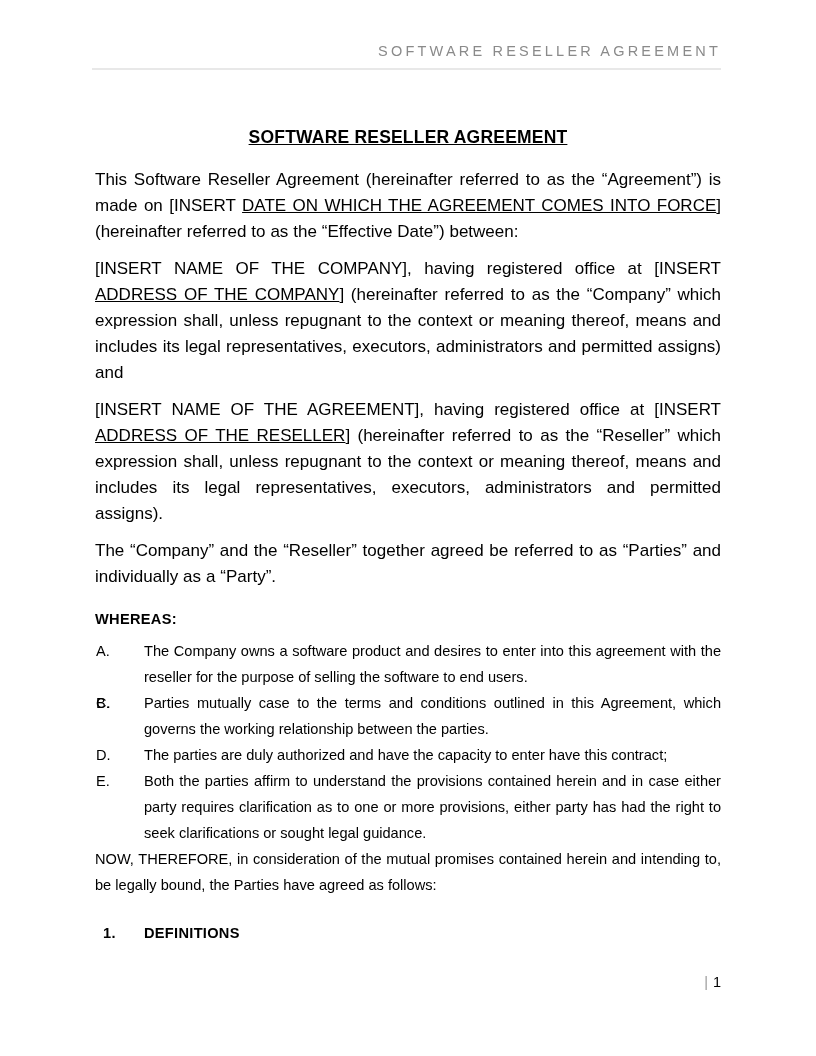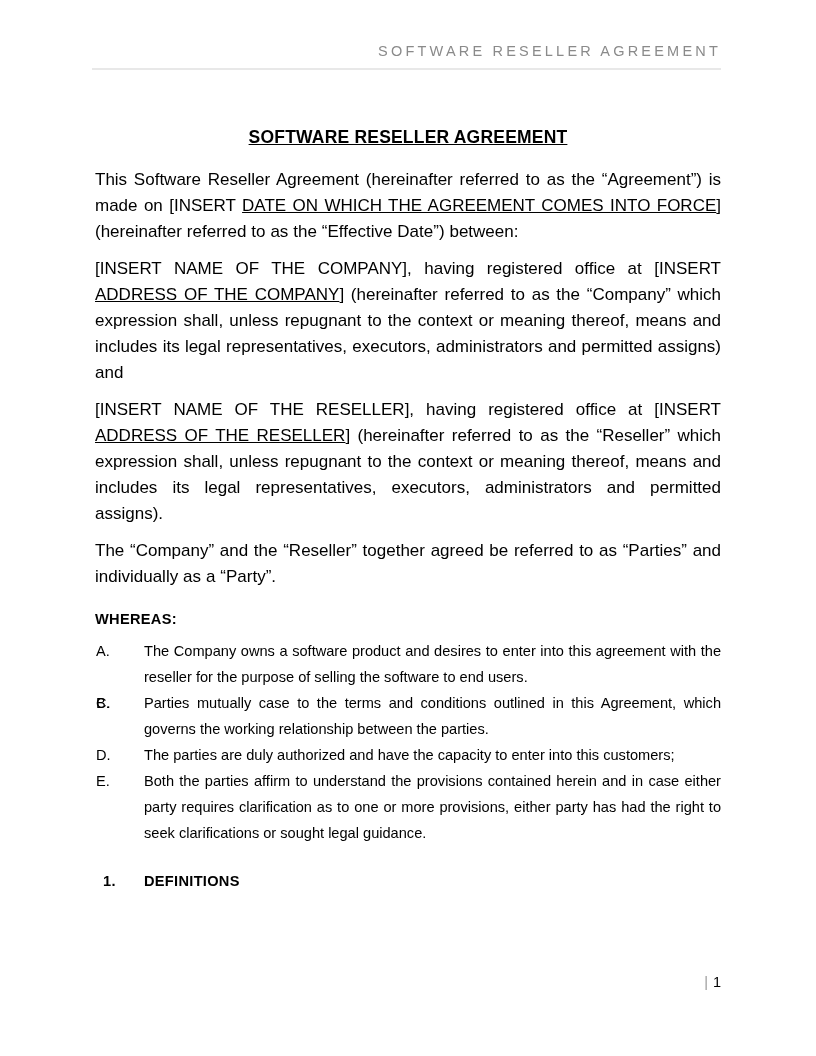--- a/index.html
+++ b/index.html
@@ -162,48 +162,49 @@
   <div class="header-rule"></div>
 
   <div class="content">
 
     <h1 class="doc-title"><span class="u">SOFTWARE RESELLER AGREEMENT</span></h1>
 
     <p class="para"><span>This Software Reseller Agreement (hereinafter referred to as the “Agreement”) is made on [INSERT </span><span class="u">DATE ON WHICH THE AGREEMENT COMES INTO FORCE</span><span>] (hereinafter referred to as the “Effective Date”) between:</span></p>
 
     <p class="para"><span>[INSERT NAME OF THE COMPANY], having registered office at [INSERT </span><span class="u">ADDRESS OF THE COMPANY</span><span>] (hereinafter referred to as the “Company” which expression shall, unless repugnant to the context or meaning thereof, means and includes its legal representatives, executors, administrators and permitted assigns) and</span></p>
 
-    <p class="para"><span>[INSERT NAME OF THE RESELLER], having registered office at [INSERT </span><span class="u">ADDRESS OF THE RESELLER</span><span>] (hereinafter referred to as the “Reseller” which expression shall, unless repugnant to the context or meaning thereof, means and includes its legal representatives, executors, administrators and permitted assigns).</span></p>
+    <p class="para"><span>[INSERT NAME OF THE AGREEMENT], having registered office at [INSERT </span><span class="u">ADDRESS OF THE RESELLER</span><span>] (hereinafter referred to as the “Reseller” which expression shall, unless repugnant to the context or meaning thereof, means and includes its legal representatives, executors, administrators and permitted assigns).</span></p>
 
     <p class="para tight">The “Company” and the “Reseller” together agreed be referred to as “Parties” and individually as a “Party”.</p>
 
     <div class="whereas">WHEREAS:</div>
 
     <ol class="alpha-list">
       <li>
         <span class="marker">A.</span>
         <span>The Company owns a software product and desires to enter into this agreement with the reseller for the purpose of selling the software to end users.</span>
       </li>
       <li>
         <span class="marker">B.</span>
       </li>
       <li>
         <span class="marker">C.</span>
         <span>Parties mutually case to the terms and conditions outlined in this Agreement, which governs the working relationship between the parties.</span>
       </li>
       <li>
         <span class="marker">D.</span>
-        <span>The parties are duly authorized and have the capacity to enter into this customers;</span>
+        <span>The parties are duly authorized and have the capacity to enter have this contract;</span>
       </li>
       <li>
         <span class="marker">E.</span>
         <span>Both the parties affirm to understand the provisions contained herein and in case either party requires clarification as to one or more provisions, either party has had the right to seek clarifications or sought legal guidance.</span>
       </li>
     </ol>
 
+    <p class="closing">NOW, THEREFORE, in consideration of the mutual promises contained herein and intending to, be legally bound, the Parties have agreed as follows:</p>
 
     <div class="section-heading">
       <span class="num">1.</span>
       <span>DEFINITIONS</span>
     </div>
 
   </div>
 
   <div class="page-footer">
     <span class="bar">|</span><span class="pagenum">1</span>

